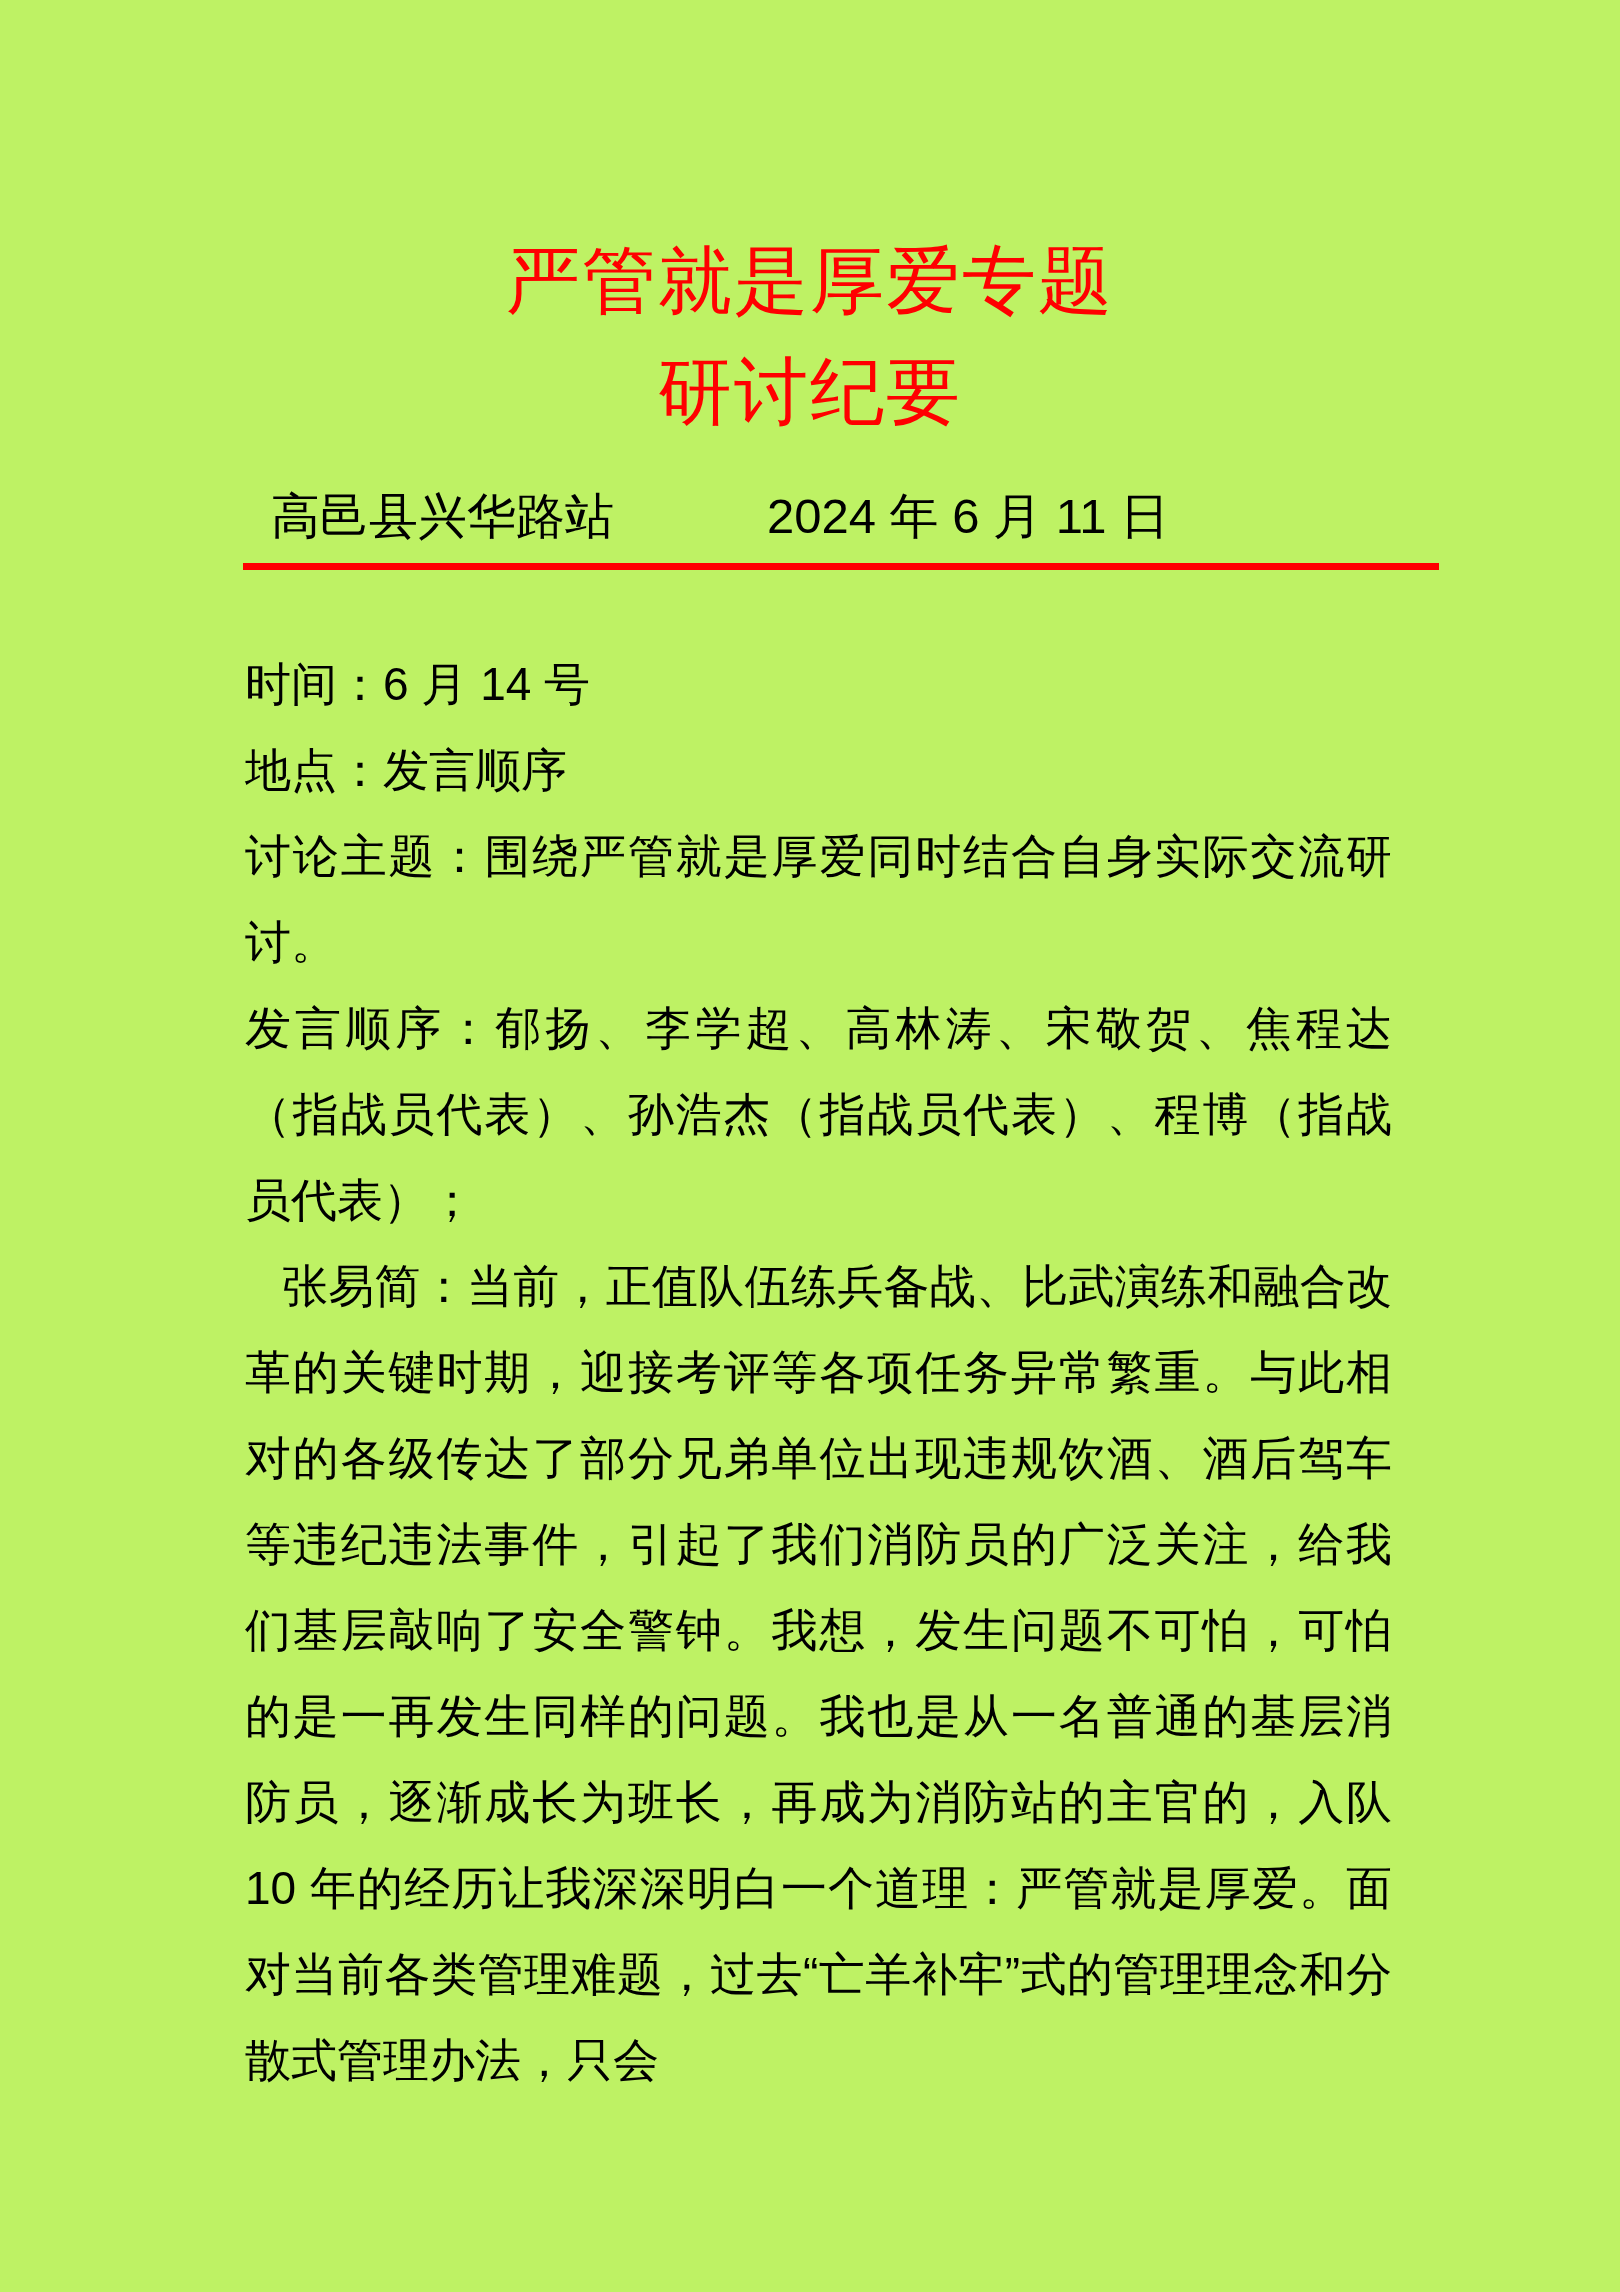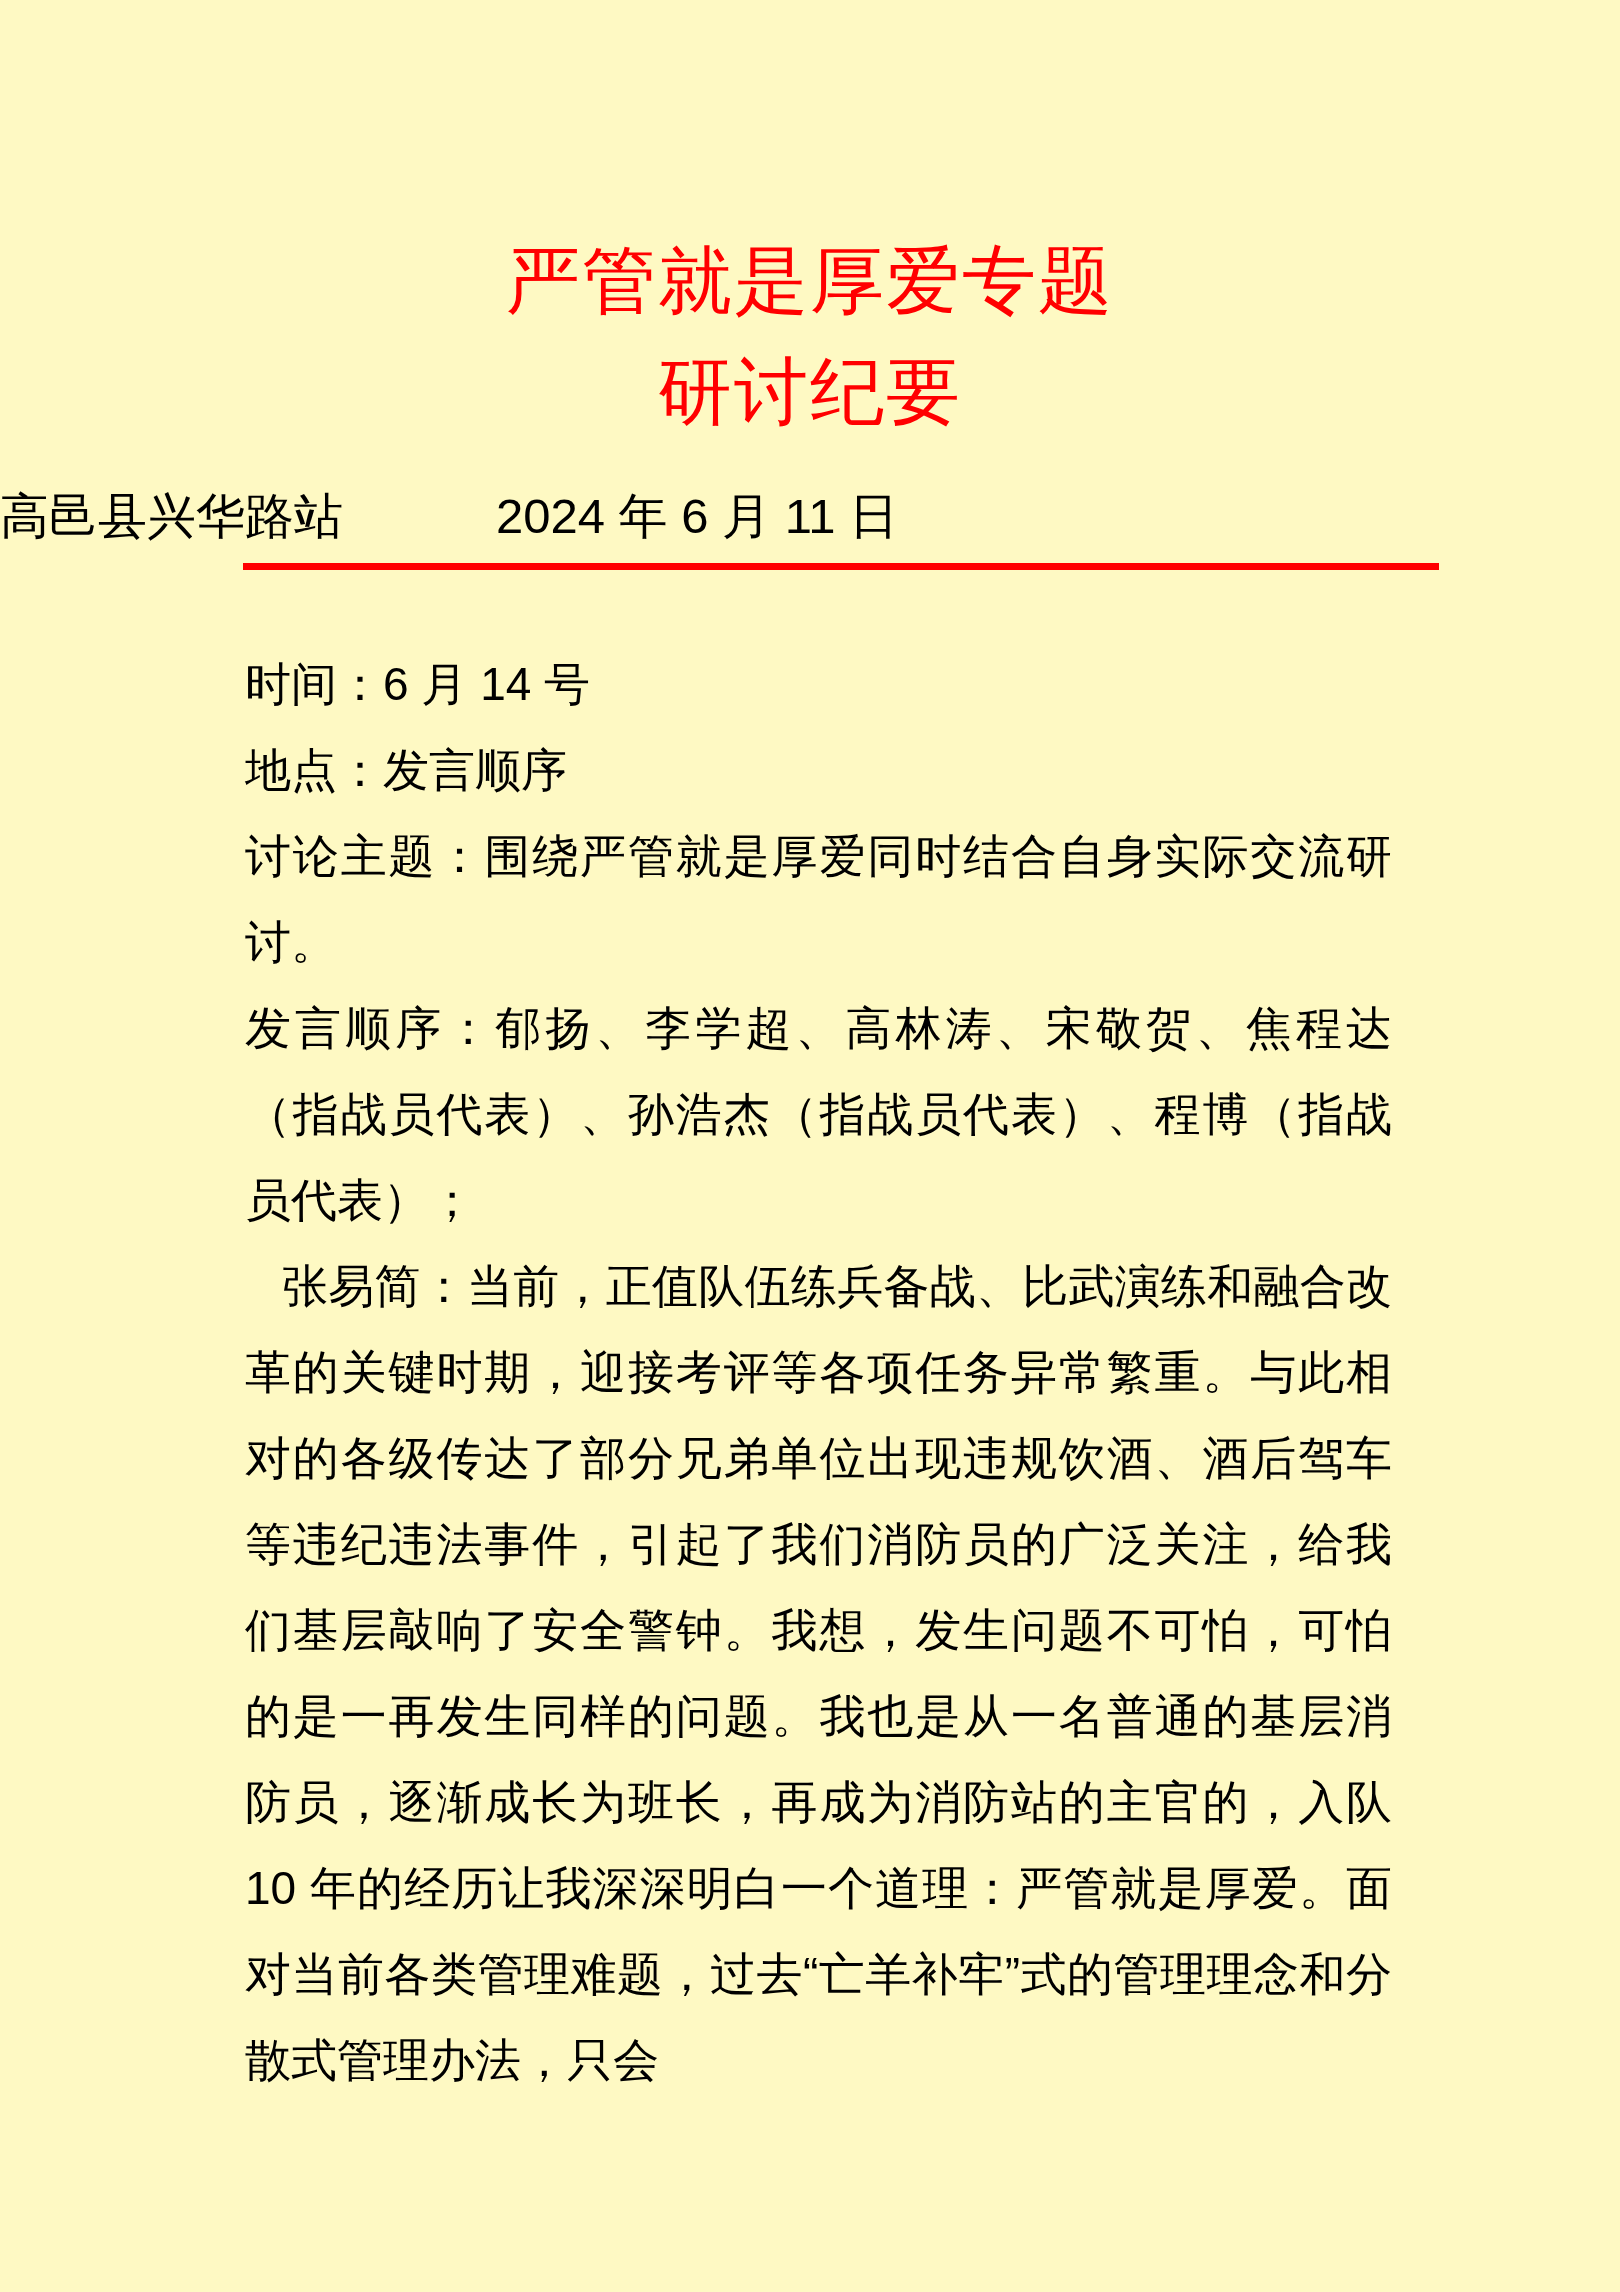--- a/index.html
+++ b/index.html
@@ -1,37 +1,38 @@
 <!DOCTYPE html>
 <html><head>
 <meta charset="utf-8">
 <style>
   html, body { margin: 0; padding: 0; background: #ffffff; }
   .page {
     position: relative;
     width: 1620px;
     height: 2293px;
-    background: #fef9c3;
+    background: #bef264;
     overflow: hidden;
     color: #000000;
     font-family: "Liberation Sans", sans-serif;
   }
   .title-block {
     margin-top: 225px;
     text-align: center;
     color: #ff0000;
     font-size: 74px;
     line-height: 111px;
     font-weight: 400;
     letter-spacing: 2px;
   }
   .subheader {
     display: flex;
     align-items: flex-start;
     margin-top: 39px;
+    padding-left: 271px;
     font-size: 49px;
     line-height: 61px;
     color: #000000;
   }
   .subheader .date { margin-left: 153px; }
   .red-rule {
     margin: 15.7px 0 0 243px;
     width: 1196px;
     height: 7.8px;
     background: #ff0000;

